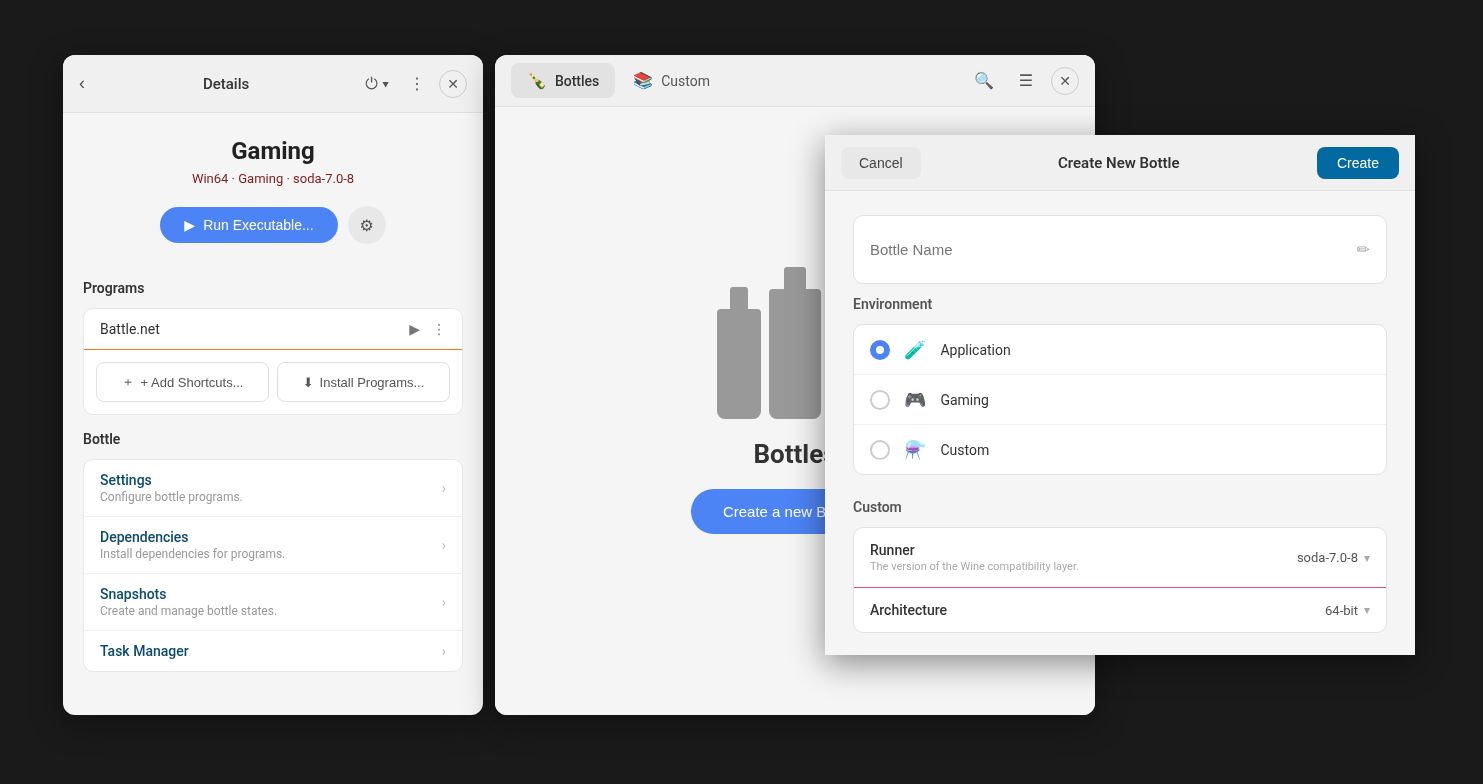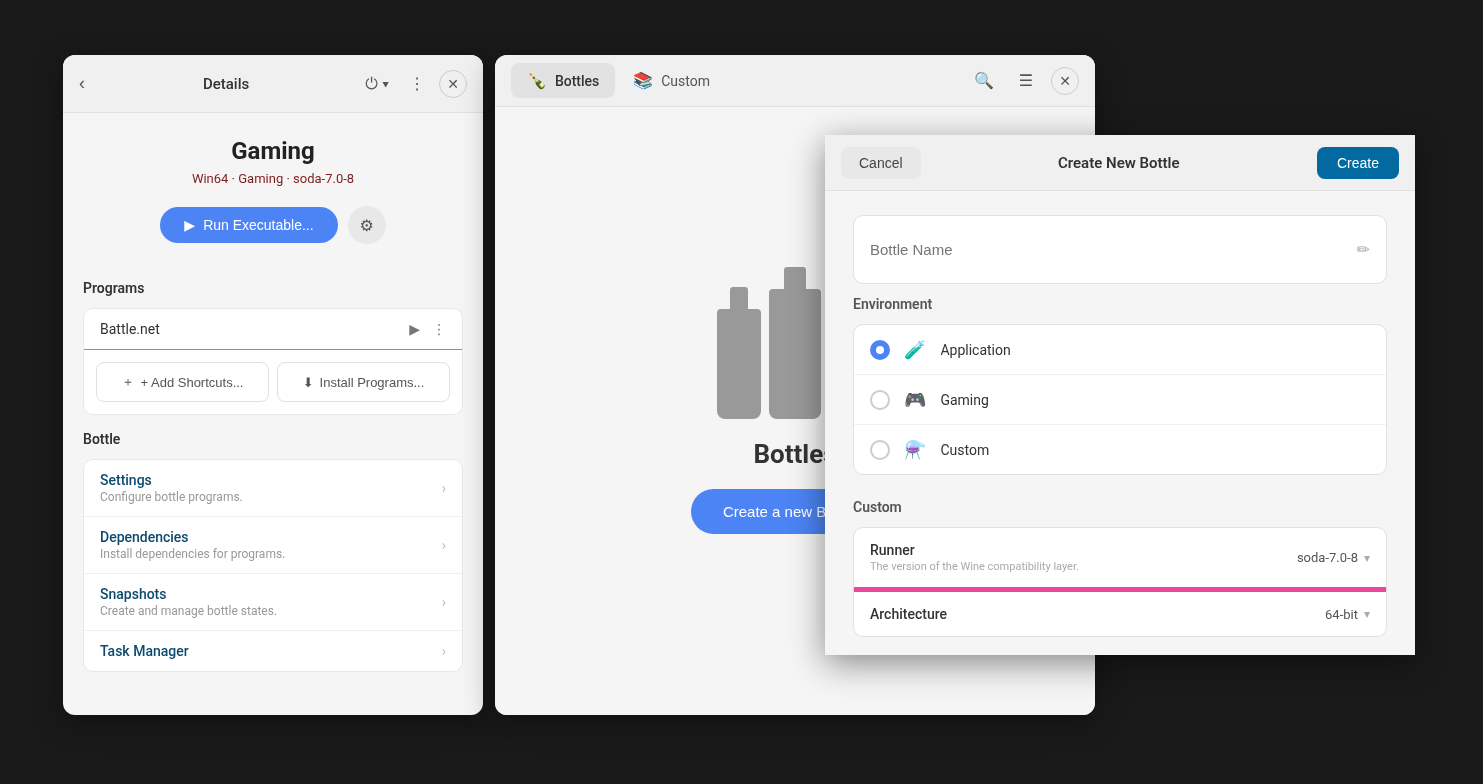--- a/index.html
+++ b/index.html
@@ -460,21 +460,21 @@
     .custom-options {
       background: white;
       border-radius: 10px;
       overflow: hidden;
       border: 1px solid #e0e0e0;
     }
     .custom-row {
       display: flex;
       align-items: center;
       padding: 14px 16px;
-      border-bottom: 5px solid #ec4899;
+      border-bottom: 1px solid #ec4899;
     }
     .custom-row:last-child { border-bottom: none; }
     .custom-row-text { flex: 1; }
     .custom-row-label {
       font-size: 14px;
       color: #333;
       font-weight: 500;
     }
     .custom-row-desc {
       font-size: 11px;

